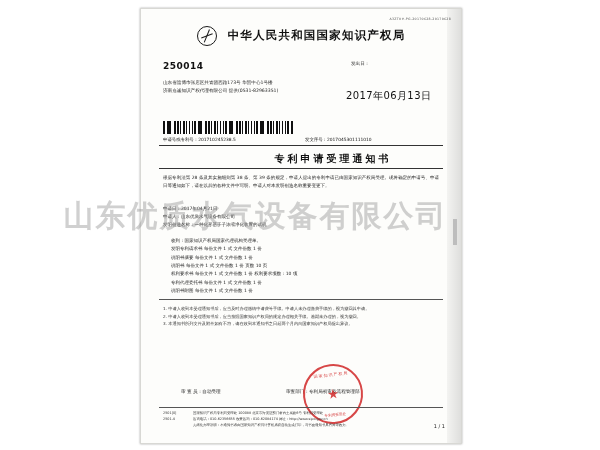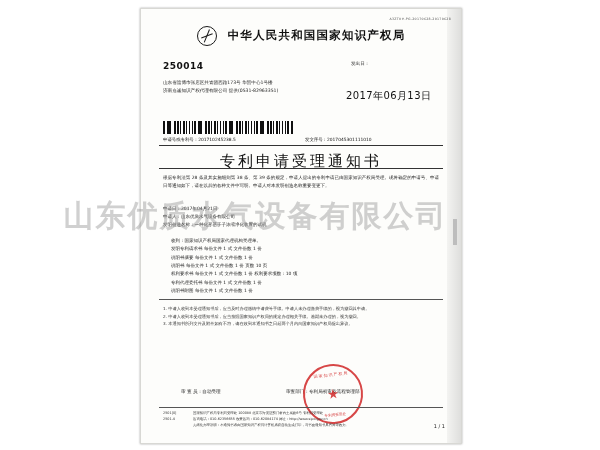--- a/index.html
+++ b/index.html
@@ -75,21 +75,21 @@
   }
   .numline{
     position:absolute;left:22px;top:128px;width:276px;font-size:4.4px;color:#111;
   }
   .numline .left{position:absolute;left:0;top:0;}
   .numline .right{position:absolute;left:142px;top:0;}
   .hr1{position:absolute;left:18px;top:136px;width:284px;height:1px;background:#333;}
   
   .doc-title{
     position:absolute;left:0;top:143px;width:320px;text-align:center;
-    font-size:15px;font-weight:normal;letter-spacing:3px;color:#111;
+    font-size:10px;font-weight:bold;letter-spacing:3px;color:#111;padding-left:32px;
   }
   .hr2{position:absolute;left:18px;top:159px;width:284px;height:1px;background:#333;}
   
   .para{
     position:absolute;left:22px;top:165px;width:276px;font-size:4.5px;line-height:1.75;
     color:#222;text-align:justify;
   }
   .meta{
     position:absolute;left:22px;top:196px;width:276px;font-size:4.5px;line-height:1.8;color:#222;
   }

